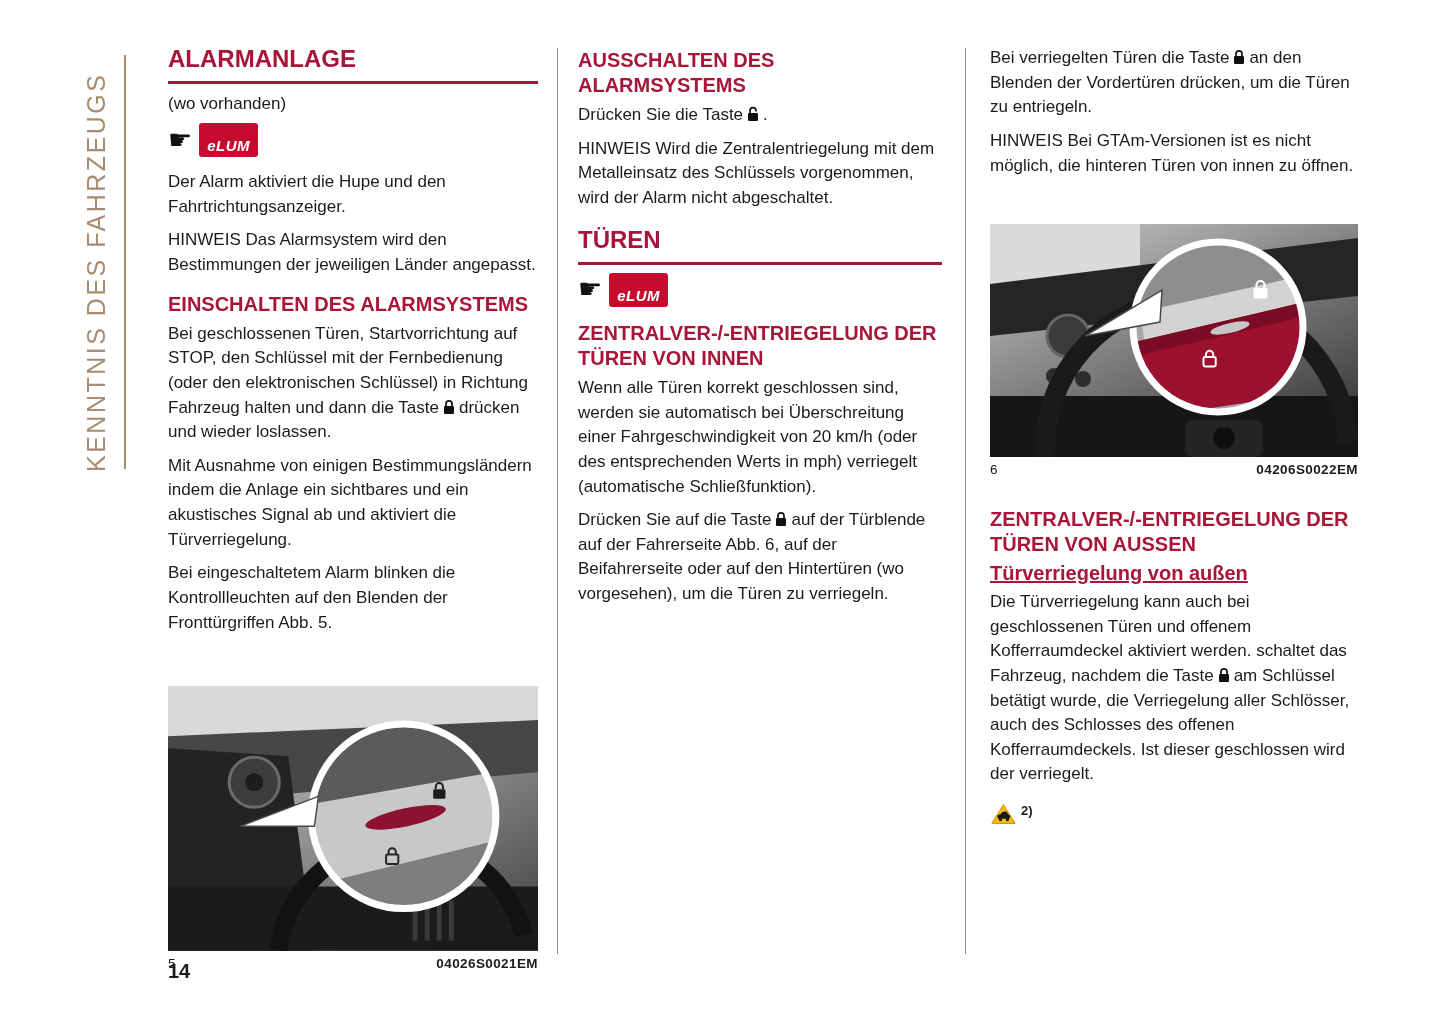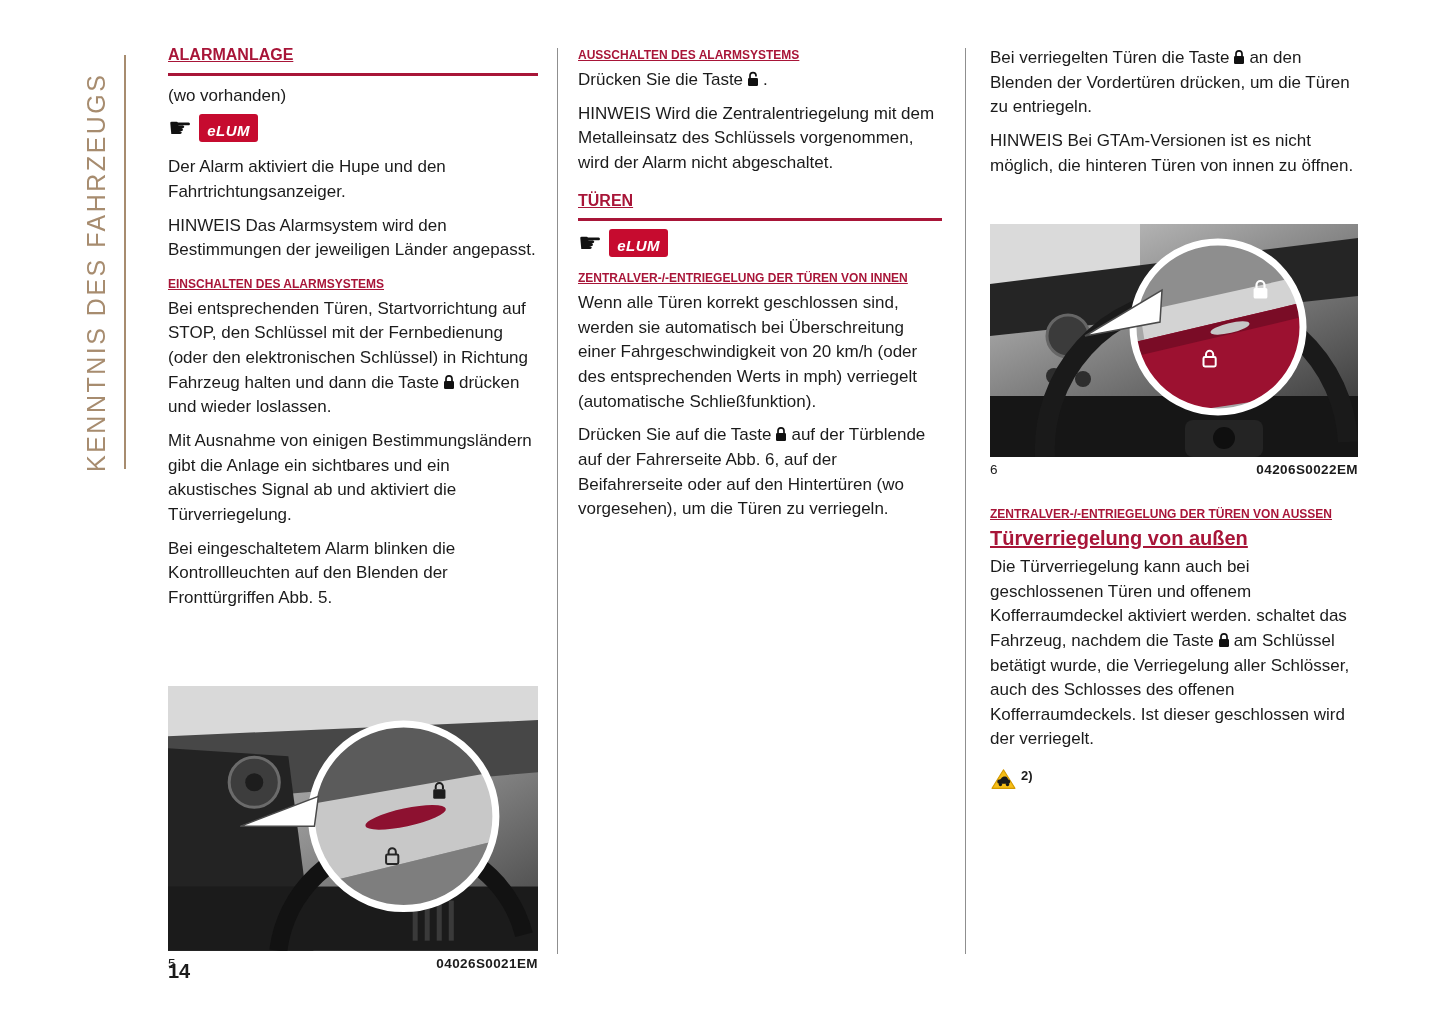--- a/index.html
+++ b/index.html
@@ -25,32 +25,32 @@
   
   .vr{position:absolute;top:48px;height:906px;width:1px;background:#8f8f8f;}
   #vr1{left:557px;}
   #vr2{left:965px;}
   
   .col{position:absolute;top:46px;}
   #col1{left:168px;width:370px;}
   #col2{left:578px;width:364px;}
   #col3a{left:990px;width:368px;}
   #col3b{left:990px;top:505px;width:368px;position:absolute;}
-  .chapter-title{color:var(--red);font-size:16px;font-weight:bold;line-height:1.1;text-decoration:underline;}
+  .chapter-title{color:var(--red);font-size:24px;font-weight:bold;line-height:1.1;}
   .chapter-rule{height:3px;background:var(--red);margin:9px 0 8px;}
-  .sec-head{color:var(--red);font-size:12px;font-weight:bold;line-height:1.25;margin:14px 0 5px;text-decoration:underline;}
+  .sec-head{color:var(--red);font-size:20px;font-weight:bold;line-height:1.25;margin:14px 0 5px;}
   .sec-head.first{margin-top:2px;}
   .sub-head{color:var(--red);font-size:20px;font-weight:bold;margin:2px 0 5px;text-decoration:underline;}
   .body-p{font-size:17px;line-height:1.45;margin-bottom:9px;}
   
   .icon-row{display:flex;align-items:center;gap:7px;margin:6px 0 13px;}
   .hand{font-size:27px;line-height:1;color:#111;}
   .elum{
     background:var(--badge);color:#fff;font-weight:bold;font-style:italic;
-    font-size:15px;padding:8px 8px 3px;border-radius:3px;letter-spacing:.5px;
+    font-size:15px;padding:14px 8px 3px;border-radius:3px;letter-spacing:.5px;
   }
   
   .inl{display:inline-block;width:14px;height:16px;vertical-align:-2px;margin:0 3px;}
   
   .figure{width:370px;}
   #fig5{position:absolute;left:168px;top:686px;}
   #fig6{position:absolute;left:990px;top:224px;width:368px;}
   .figure-img{display:block;width:100%;height:auto;background:#888;}
   .fig-caption{display:flex;justify-content:space-between;align-items:baseline;margin-top:5px;font-size:13.5px;}
   .fig-code{font-weight:bold;letter-spacing:.4px;}
@@ -76,25 +76,25 @@
 
   <div class="icon-row">
     <span class="hand">☛</span>
     <span class="elum">eLUM</span>
   </div>
 
   <p class="body-p">Der Alarm aktiviert die Hupe und den Fahrtrichtungsanzeiger.</p>
   <p class="body-p">HINWEIS Das Alarmsystem wird den Bestimmungen der jeweiligen Länder angepasst.</p>
 
   <h3 class="sec-head">EINSCHALTEN DES ALARMSYSTEMS</h3>
-  <p class="body-p"><span>Bei entsprechenden Türen, Startvorrichtung auf STOP, den Schlüssel mit der Fernbedienung (oder den elektronischen Schlüssel) in Richtung Fahrzeug halten und dann die Taste</span><span class="inl"><svg viewBox="0 0 14 16" width="14" height="16">
+  <p class="body-p"><span>Bei geschlossenen Türen, Startvorrichtung auf STOP, den Schlüssel mit der Fernbedienung (oder den elektronischen Schlüssel) in Richtung Fahrzeug halten und dann die Taste</span><span class="inl"><svg viewBox="0 0 14 16" width="14" height="16">
           <path d="M4 7 V4.8 a3 3 0 0 1 6 0 V7" fill="none" stroke="#111" stroke-width="1.7"></path>
           <rect x="2" y="7" width="10" height="8" rx="1.2" fill="#111"></rect>
         </svg></span><span>drücken und wieder loslassen.</span></p>
-  <p class="body-p">Mit Ausnahme von einigen Bestimmungsländern gibt die Anlage ein sichtbares und ein akustisches Signal ab und aktiviert die Türverriegelung.</p>
+  <p class="body-p">Mit Ausnahme von einigen Bestimmungsländern indem die Anlage ein sichtbares und ein akustisches Signal ab und aktiviert die Türverriegelung.</p>
   <p class="body-p">Bei eingeschaltetem Alarm blinken die Kontrollleuchten auf den Blenden der Fronttürgriffen Abb. 5.</p>
 </div>
 
 <figure class="figure" id="fig5">
   <svg class="figure-img" viewBox="0 0 369 264" preserveAspectRatio="none">
     <defs>
       <linearGradient id="g5" x1="0" y1="0" x2="0.8" y2="1">
         <stop offset="0" stop-color="#d6d6d6"></stop>
           <stop offset="0.55" stop-color="#8f8f8f"></stop>
           <stop offset="1" stop-color="#4c4c4c"></stop>

